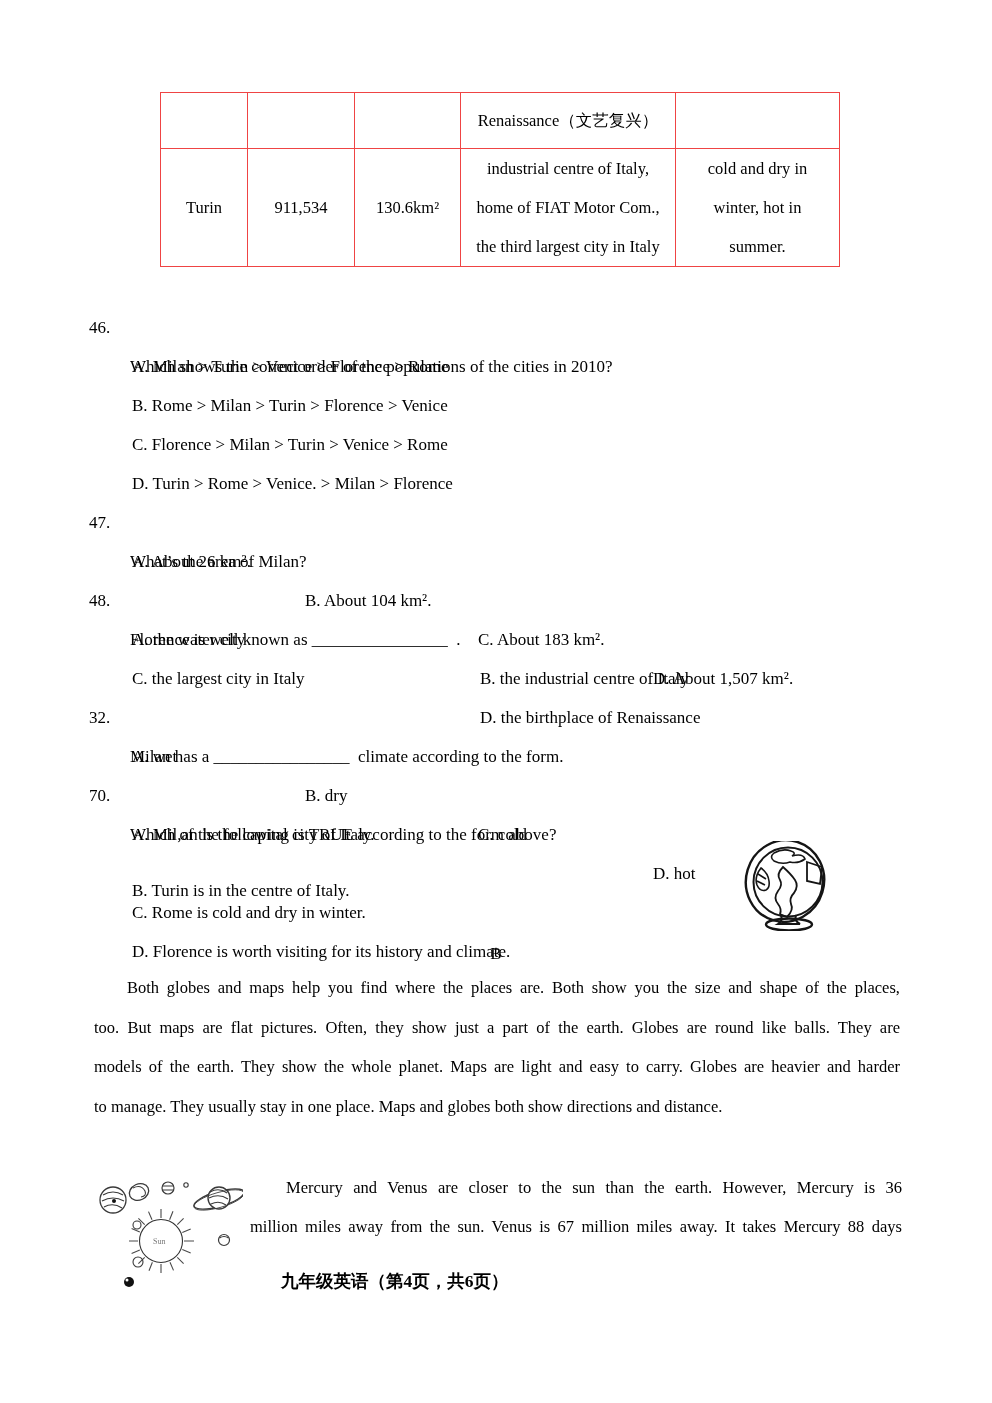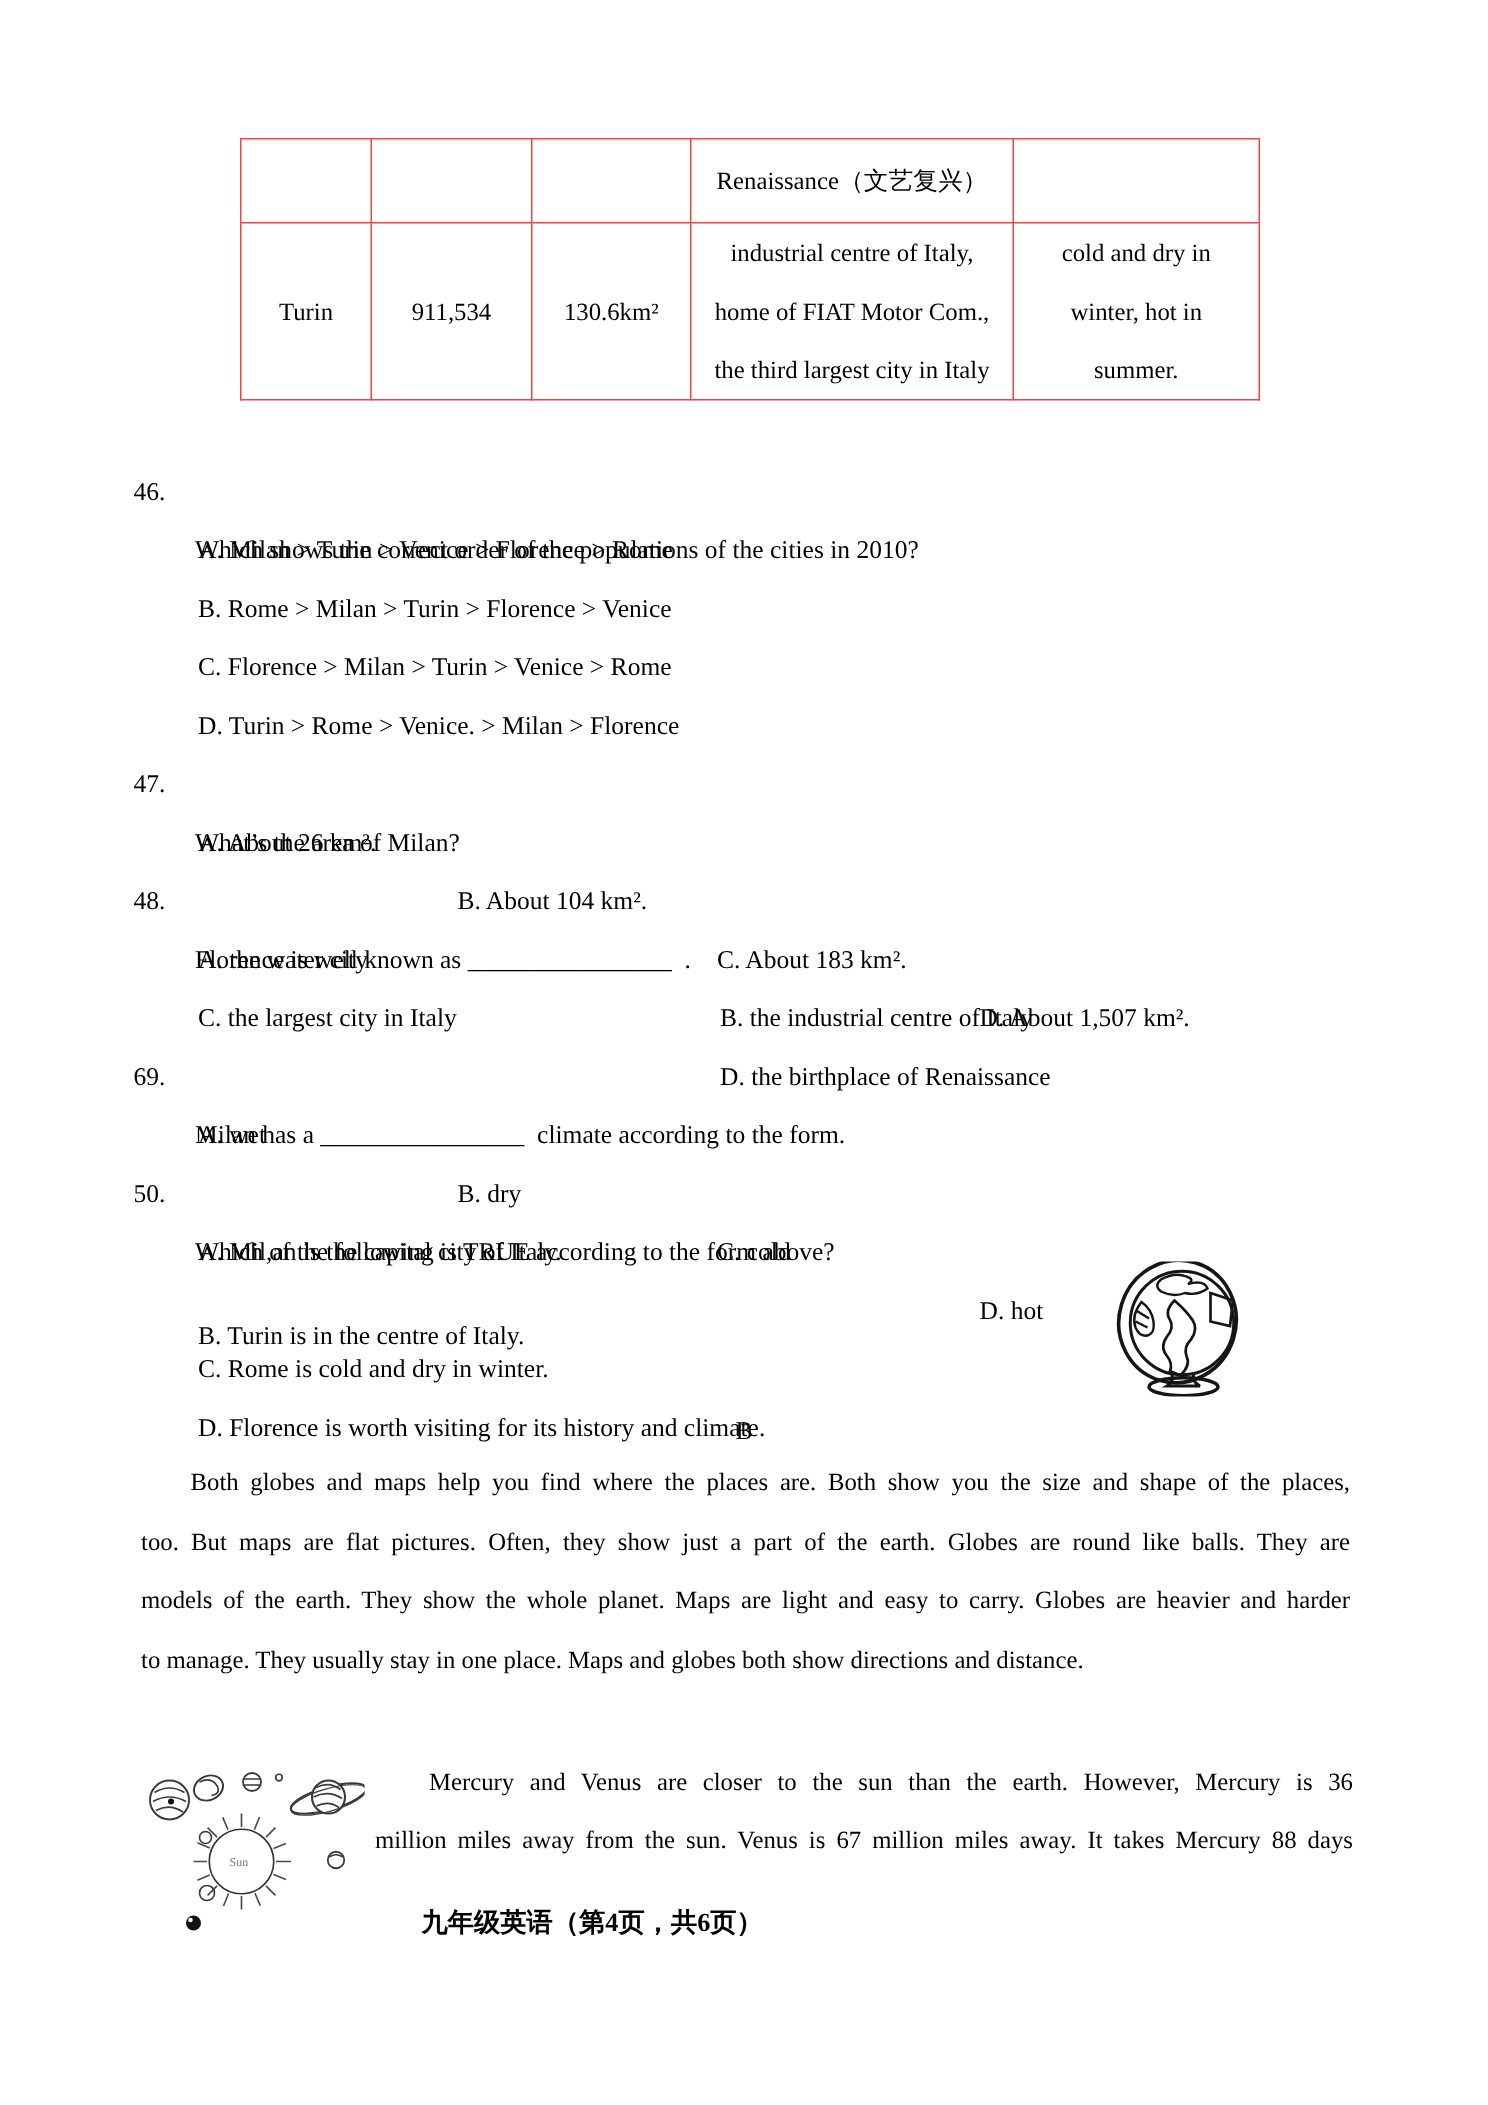--- a/index.html
+++ b/index.html
@@ -130,32 +130,32 @@
   <div class="line" style="top:581px">
     <span class="opt o1">A. the water city</span>
     <span class="opt ob">B. the industrial centre of Italy</span>
   </div>
   <div class="line" style="top:620px">
     <span class="opt o1">C. the largest city in Italy</span>
     <span class="opt ob">D. the birthplace of Renaissance</span>
   </div>
 
   <div class="line" style="top:659px">
-    <span class="qn">69.</span>
+    <span class="qn">32.</span>
     <span class="qt">Milan has a ________________  climate according to the form.</span>
   </div>
   <div class="line" style="top:698px">
     <span class="opt o1">A. wet</span>
     <span class="opt o2">B. dry</span>
     <span class="opt o3">C. cold</span>
     <span class="opt o4">D. hot</span>
   </div>
 
   <div class="line" style="top:737px">
-    <span class="qn">50.</span>
+    <span class="qn">70.</span>
     <span class="qt">Which of the following is TRUE according to the form above?</span>
   </div>
   <div class="line" style="top:776px">
     <span class="opt o1">A. Mil,an is the capital city of Italy.</span>
   </div>
   <div class="line" style="top:832px">
     <span class="opt o1">B. Turin is in the centre of Italy.</span>
   </div>
   <div class="line" style="top:854px">
     <span class="opt o1">C. Rome is cold and dry in winter.</span>

